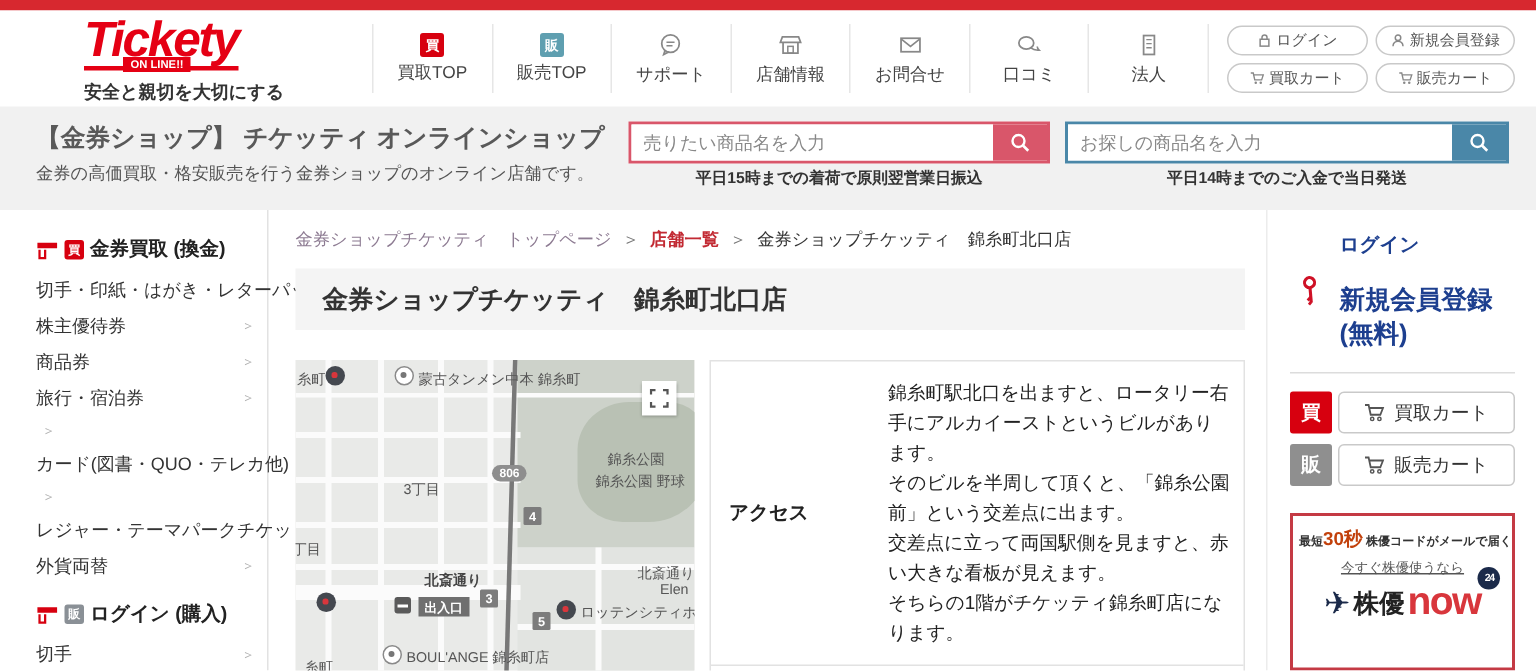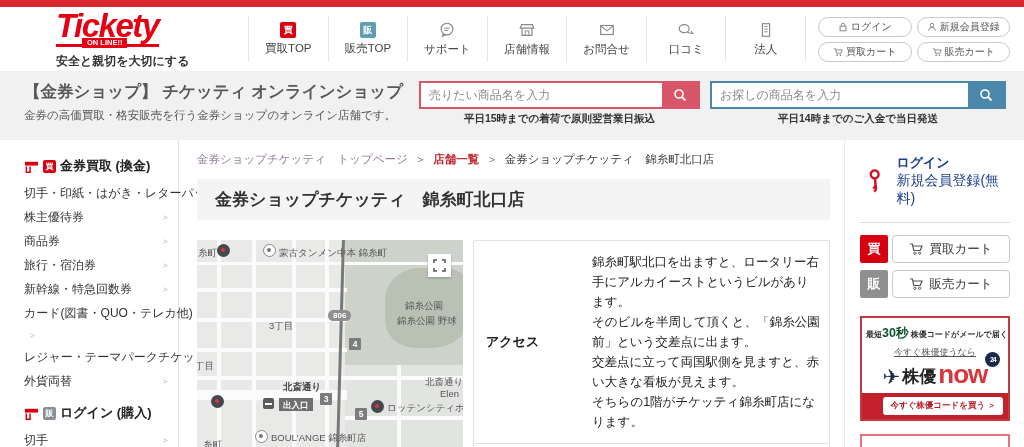--- a/index.html
+++ b/index.html
@@ -107,32 +107,32 @@
   .info-row:last-child { border-bottom:none; }
   .info-label { width:118px; flex-shrink:0; padding:11px 12px; font-size:13px; font-weight:bold; color:#222;
     display:flex; align-items:center;text-align:center; }
   .info-value { flex:1; padding:11px 8px 11px 0; font-size:12.5px; color:#222; line-height:1.6; white-space:pre-line; }
 
   
   .rail { width:180px; flex-shrink:0; border-left:1px solid #ececec; padding:12px 14px 0 15px; }
   .login-row { display:flex; align-items:center; gap:10px; padding:2px 0 14px 4px; border-bottom:1px solid #dcdcdc;
     margin-bottom:12px; cursor:pointer; }
   .login-text div:first-child { font-size:13px; font-weight:bold; color:#1d3f8f; }
-  .login-text div:last-child { font-size:14px; font-weight:normal; color:#1d3f8f; margin-top:0; }
+  .login-text div:last-child { font-size:17px; font-weight:bold; color:#1d3f8f; margin-top:16px; }
   .cart-row { display:flex; margin-bottom:7px; cursor:pointer; }
   .cart-badge { width:28px; height:28px; border-radius:2px; color:#fff; font-size:13px; font-weight:bold;
     display:flex; align-items:center; justify-content:center; flex-shrink:0; }
   .cart-badge.buy { background:#d7000f; }
   .cart-badge.sell { background:#8f8f8f; }
   .cart-btn { flex:1; margin-left:4px; height:28px; border:1px solid #c9c9c9; border-radius:4px; background:#fff;
     display:flex; align-items:center; justify-content:center; gap:6px; font-size:12.5px; color:#333; }
   .ad { margin-top:18px; border:2px solid #c43a44; background:#fff; position:relative;
     padding:7px 4px 32px; text-align:center; cursor:pointer; }
   .ad-line1 { font-size:8px; font-weight:bold; color:#333; white-space:nowrap; }
-  .ad-line1 .em { color:#14532d; font-size:12.5px; }
+  .ad-line1 .em { color:#c2410c; font-size:12.5px; }
   .ad-line2 { font-size:9px; color:#555; text-decoration:underline; margin:4px 0 1px; }
   .ad-brand { display:flex; align-items:flex-end; justify-content:center; gap:2px; line-height:1; margin-top:2px; }
   .ad-plane { font-size:21px; color:#1b2a4a; }
   .ad-jp { font-size:17px; font-weight:bold; color:#222; padding-bottom:2px; }
   .ad-en { font-size:26px; font-weight:bold; color:#d8363c; letter-spacing:-1px; position:relative; }
   .ad-24 { position:absolute; right:-13px; top:-9px; width:15px; height:15px; border-radius:50%;
     background:#1b2a4a; color:#fff; font-size:7px; font-weight:bold; display:flex; align-items:center; justify-content:center; }
   .ad-strip { position:absolute; left:0; right:0; bottom:0; height:26px; background:#c2202c;
     display:flex; align-items:center; justify-content:flex-end; padding-right:5px; }
   .ad-cta { background:#fff; border-radius:3px; font-size:8.5px; font-weight:bold; color:#b71f2a; padding:3px 7px; }
@@ -294,21 +294,20 @@
         </div>
       <div class="side-item">
           <span>商品券</span>
           <span class="side-arrow">＞</span>
         </div>
       <div class="side-item">
           <span>旅行・宿泊券</span>
           <span class="side-arrow">＞</span>
         </div>
       <div class="side-item">
-          <span>新幹線・特急回数券</span>
           <span class="side-arrow">＞</span>
         </div>
       <div class="side-item">
           <span>カード(図書・QUO・テレカ他)</span>
           <span class="side-arrow">＞</span>
         </div>
       <div class="side-item">
           <span class="side-arrow">＞</span>
         </div>
       <div class="side-item">
@@ -460,23 +459,20 @@
           <span>株優コードがメールで届く</span>
         </div>
         <div class="ad-line2">今すぐ株優使うなら</div>
         <div class="ad-brand">
           <span class="ad-plane">✈</span>
           <span class="ad-jp">株優</span>
           <span class="ad-en"><span>now</span>
             <span class="ad-24">24</span>
           </span>
         </div>
-        <div class="ad-strip">
-          <span class="ad-cta">今すぐ株優コードを買う ＞</span>
-        </div>
       </div>
 
       <div class="price-box">
         <div>買取価格</div>
 
       </div>
     </div>
   </div>
 </div>
 

